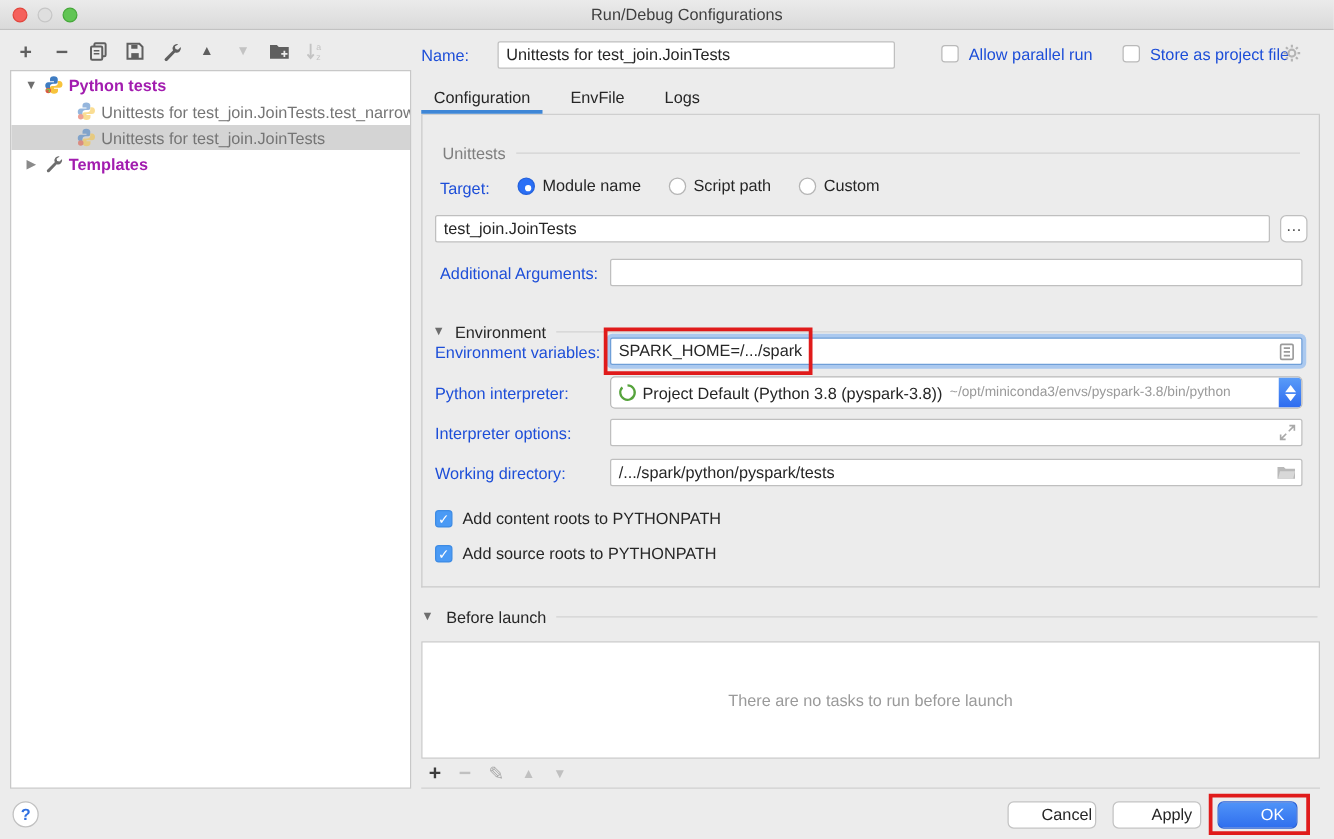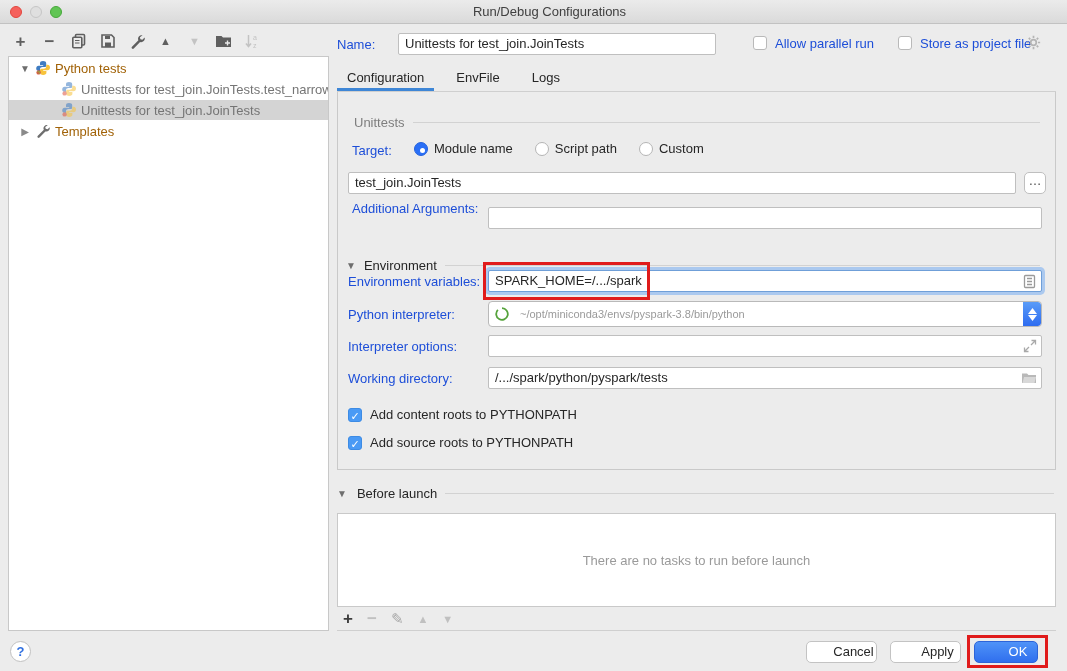--- a/index.html
+++ b/index.html
@@ -31,21 +31,21 @@
     position:absolute; left:8px; top:56px; width:321px; height:575px;
     background:#ffffff; border:1px solid #c8c8c8; overflow:hidden;
   }
   .trow { position:relative; height:20px; display:flex; align-items:center; white-space:nowrap; overflow:hidden; margin-top:1px; }
   .trow.selected { background:#d4d4d4; }
   .trow .arrow { width:12px; text-align:center; color:#6e6e6e; font-size:10px; margin-left:10px; flex:none; }
   .trow .noarrow { width:12px; margin-left:10px; flex:none; }
   .trow.child .noarrow { width:38px; }
   .trow .ticon { width:16px; height:16px; margin:0 4px 0 4px; flex:none; }
   .trow .tlabel { padding-right:4px; }
-  .trow.root .tlabel { font-weight:normal; color:#a16207; }
+  .trow.root .tlabel { font-weight:bold; color:#a21caf; }
   .trow.child .tlabel { color:#757575; }
   .dim { opacity:.55; }
 
   
   .lbl { position:absolute; color:#1d4ed8;text-align:right; }
   .field {
     position:absolute; background:#fff; border:1px solid #bfbfbf; border-radius:2px;
     height:22px; line-height:20px; padding:0 6px; overflow:hidden; white-space:nowrap;
   }
   .cb { position:absolute; width:14px; height:14px; border:1px solid #b9b9b9; border-radius:3px; background:#fff; }
@@ -235,21 +235,21 @@
     <span><span class="radio sel"></span><span>Module name</span></span>
     <span><span class="radio"></span><span>Script path</span></span>
     <span><span class="radio"></span><span>Custom</span></span>
   </div>
 
   <div class="field" style="left:10px;top:80px;width:668px">
     <span>test_join.JoinTests</span>
   </div>
   <div class="browse-btn" style="left:686px;top:80px">…</div>
 
-  <div class="lbl" style="left:14px;top:109px">Additional Arguments:</div>
+  <div class="lbl" style="left:14px;top:119px">Additional Arguments:</div>
   <div class="field" style="left:150px;top:115px;width:554px">
     <span></span>
   </div>
 
   <div class="group-head" style="left:8px;top:155px">
     <span class="tri-small">▼</span>
     <span class="gtxt">Environment</span>
     <span class="gline"></span>
   </div>
 
@@ -267,20 +267,21 @@
   </div>
   <div class="annotation" style="left:145px;top:170px;width:167px;height:38px"></div>
 
   <div class="lbl" style="left:10px;top:215px">Python interpreter:</div>
   <div class="combo" style="left:150px;top:209px;width:554px">
     <span style="margin-right:5px;display:inline-flex">
       <svg width="14" height="14" viewBox="0 0 14 14">
           <path d="M7 1.2a5.8 5.8 0 1 1-4.1 1.7" fill="none" stroke="#56a33c" stroke-width="1.8"></path>
         </svg>
     </span>
+    <span>Project Default (Python 3.8 (pyspark-3.8))</span>
     <span class="interp-path">~/opt/miniconda3/envs/pyspark-3.8/bin/python</span>
     <span class="spin">
       <svg width="9" height="6" viewBox="0 0 9 6">
           <path d="M4.5 0L9 6H0z" fill="#fff"></path>
         </svg>
       <svg width="9" height="6" viewBox="0 0 9 6">
           <path d="M4.5 6L0 0h9z" fill="#fff"></path>
         </svg>
     </span>
   </div>

